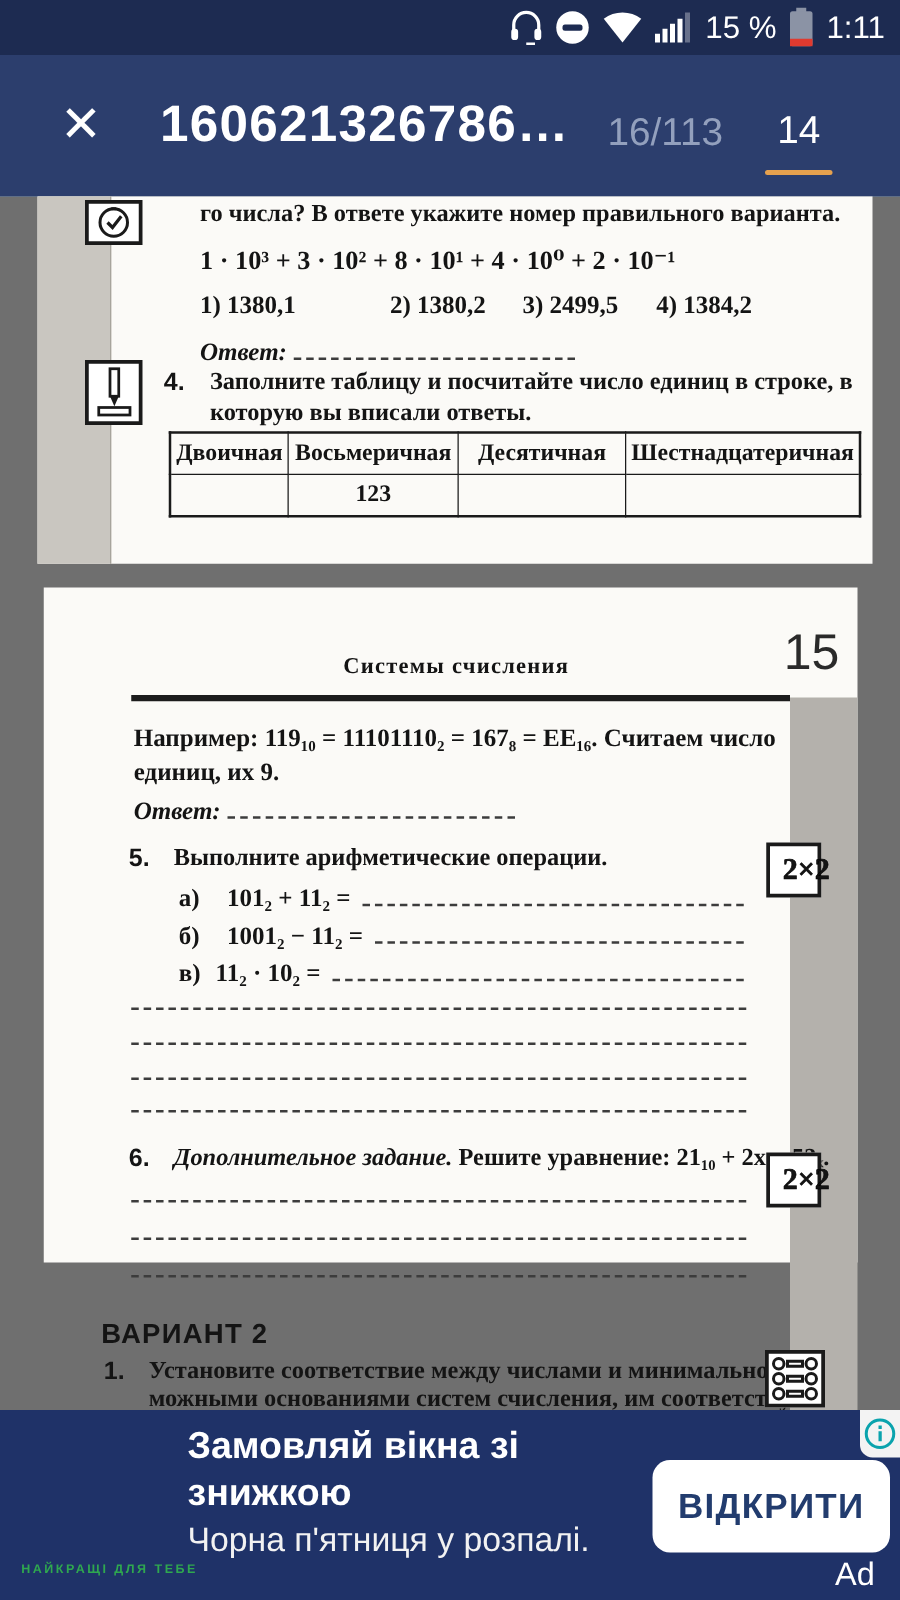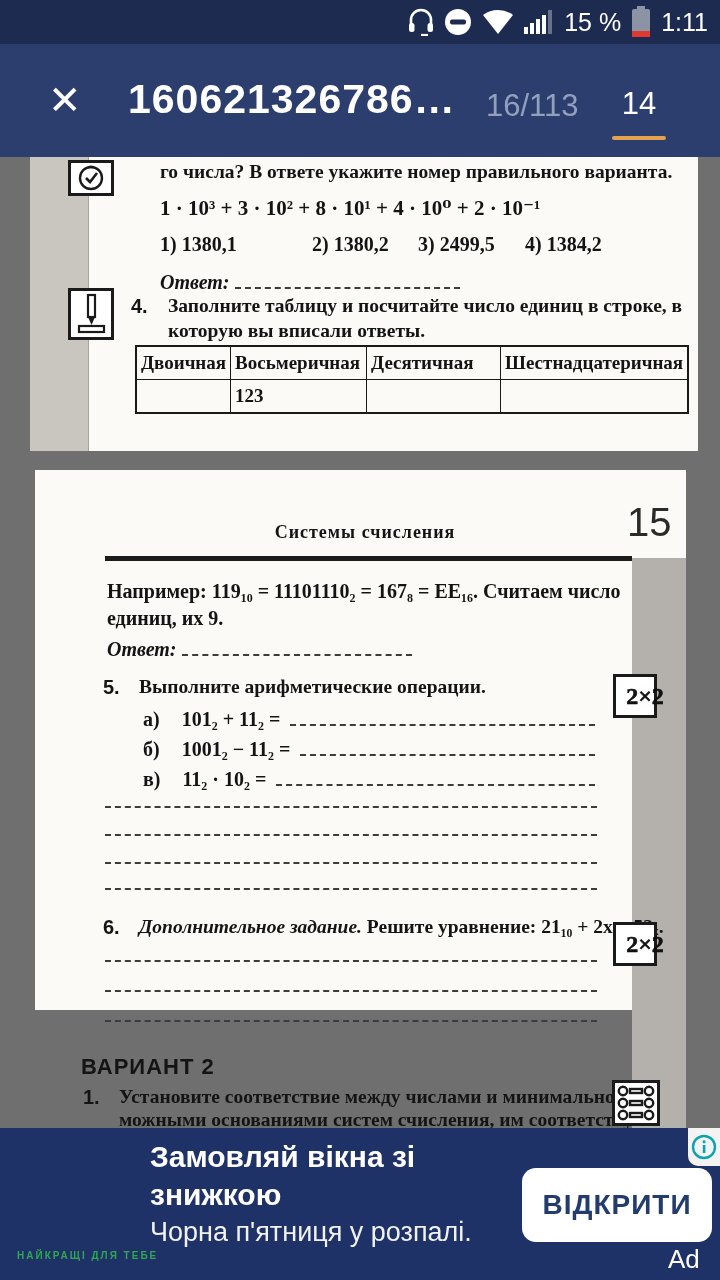--- a/index.html
+++ b/index.html
@@ -34,21 +34,21 @@
   .docbold{font-weight:bold;}
   .abs{position:absolute;}
   .marginbox{position:absolute;background:#fff;border:3px solid #1a1a1a;box-sizing:border-box;
              display:flex;align-items:center;justify-content:center;}
   .dash{display:inline-block;border-bottom:2px dashed #3c3c3c;height:14px;vertical-align:baseline;}
   .dashline{position:absolute;border-bottom:2px dashed #3c3c3c;height:0;}
   .mathrow{position:absolute;display:flex;align-items:baseline;font-size:20px;font-weight:bold;}
   .mathrow .fill{flex:1;border-bottom:2px dashed #3c3c3c;margin:0 0 3px 10px;}
 
   #p1-table{position:absolute;left:105px;top:188px;border-collapse:collapse;table-layout:fixed;}
-  #p1-table td{border:1px solid #1a1a1a;text-align:left;font-weight:bold;font-size:19px;
+  #p1-table td{border:1px solid #1a1a1a;text-align:center;font-weight:bold;font-size:19px;
                height:32px;padding:0 4px;font-family:"Liberation Serif","DejaVu Serif",serif;}
   #p1-table{border:2px solid #1a1a1a;}
 
   #p2-rule{position:absolute;left:70px;top:86px;width:527px;height:5px;background:#1c1c1c;}
   .badge2x2{font-family:"Liberation Serif","DejaVu Serif",serif;font-weight:bold;font-size:24px;padding-left:20px;
             -webkit-text-stroke:0.5px #000;}
 
   
   #adbar{position:absolute;left:0;top:1128px;width:720px;height:152px;background:#1f3268;color:#fff;}
   #ad-info{position:absolute;right:0;top:0;width:32px;height:38px;background:#f3f3f3;
@@ -206,21 +206,21 @@
         <span style="margin-left:22px;">101₂ + 11₂ =</span>
         <span class="fill"></span>
       </div>
       <div class="mathrow" style="left:108px;top:268px;width:452px;">
         <span>б)</span>
         <span style="margin-left:22px;">1001₂ − 11₂ =</span>
         <span class="fill"></span>
       </div>
       <div class="mathrow" style="left:108px;top:298px;width:452px;">
         <span>в)</span>
-        <span style="margin-left:22px;">11₂ · 10₂ =</span>
+        <span style="margin-left:12px;">11₂ · 10₂ =</span>
         <span class="fill"></span>
       </div>
 
       <div class="dashline" style="left:70px;top:336px;width:492px;"></div>
       <div class="dashline" style="left:70px;top:364px;width:492px;"></div>
       <div class="dashline" style="left:70px;top:392px;width:492px;"></div>
       <div class="dashline" style="left:70px;top:418px;width:492px;"></div>
 
       <div class="abs" style="left:68px;top:446px;font-size:20px;font-weight:bold;font-family:'Liberation Sans','DejaVu Sans',sans-serif;">6.</div>
       <div class="abs docbold" style="left:104px;top:446px;font-size:19.5px;">

